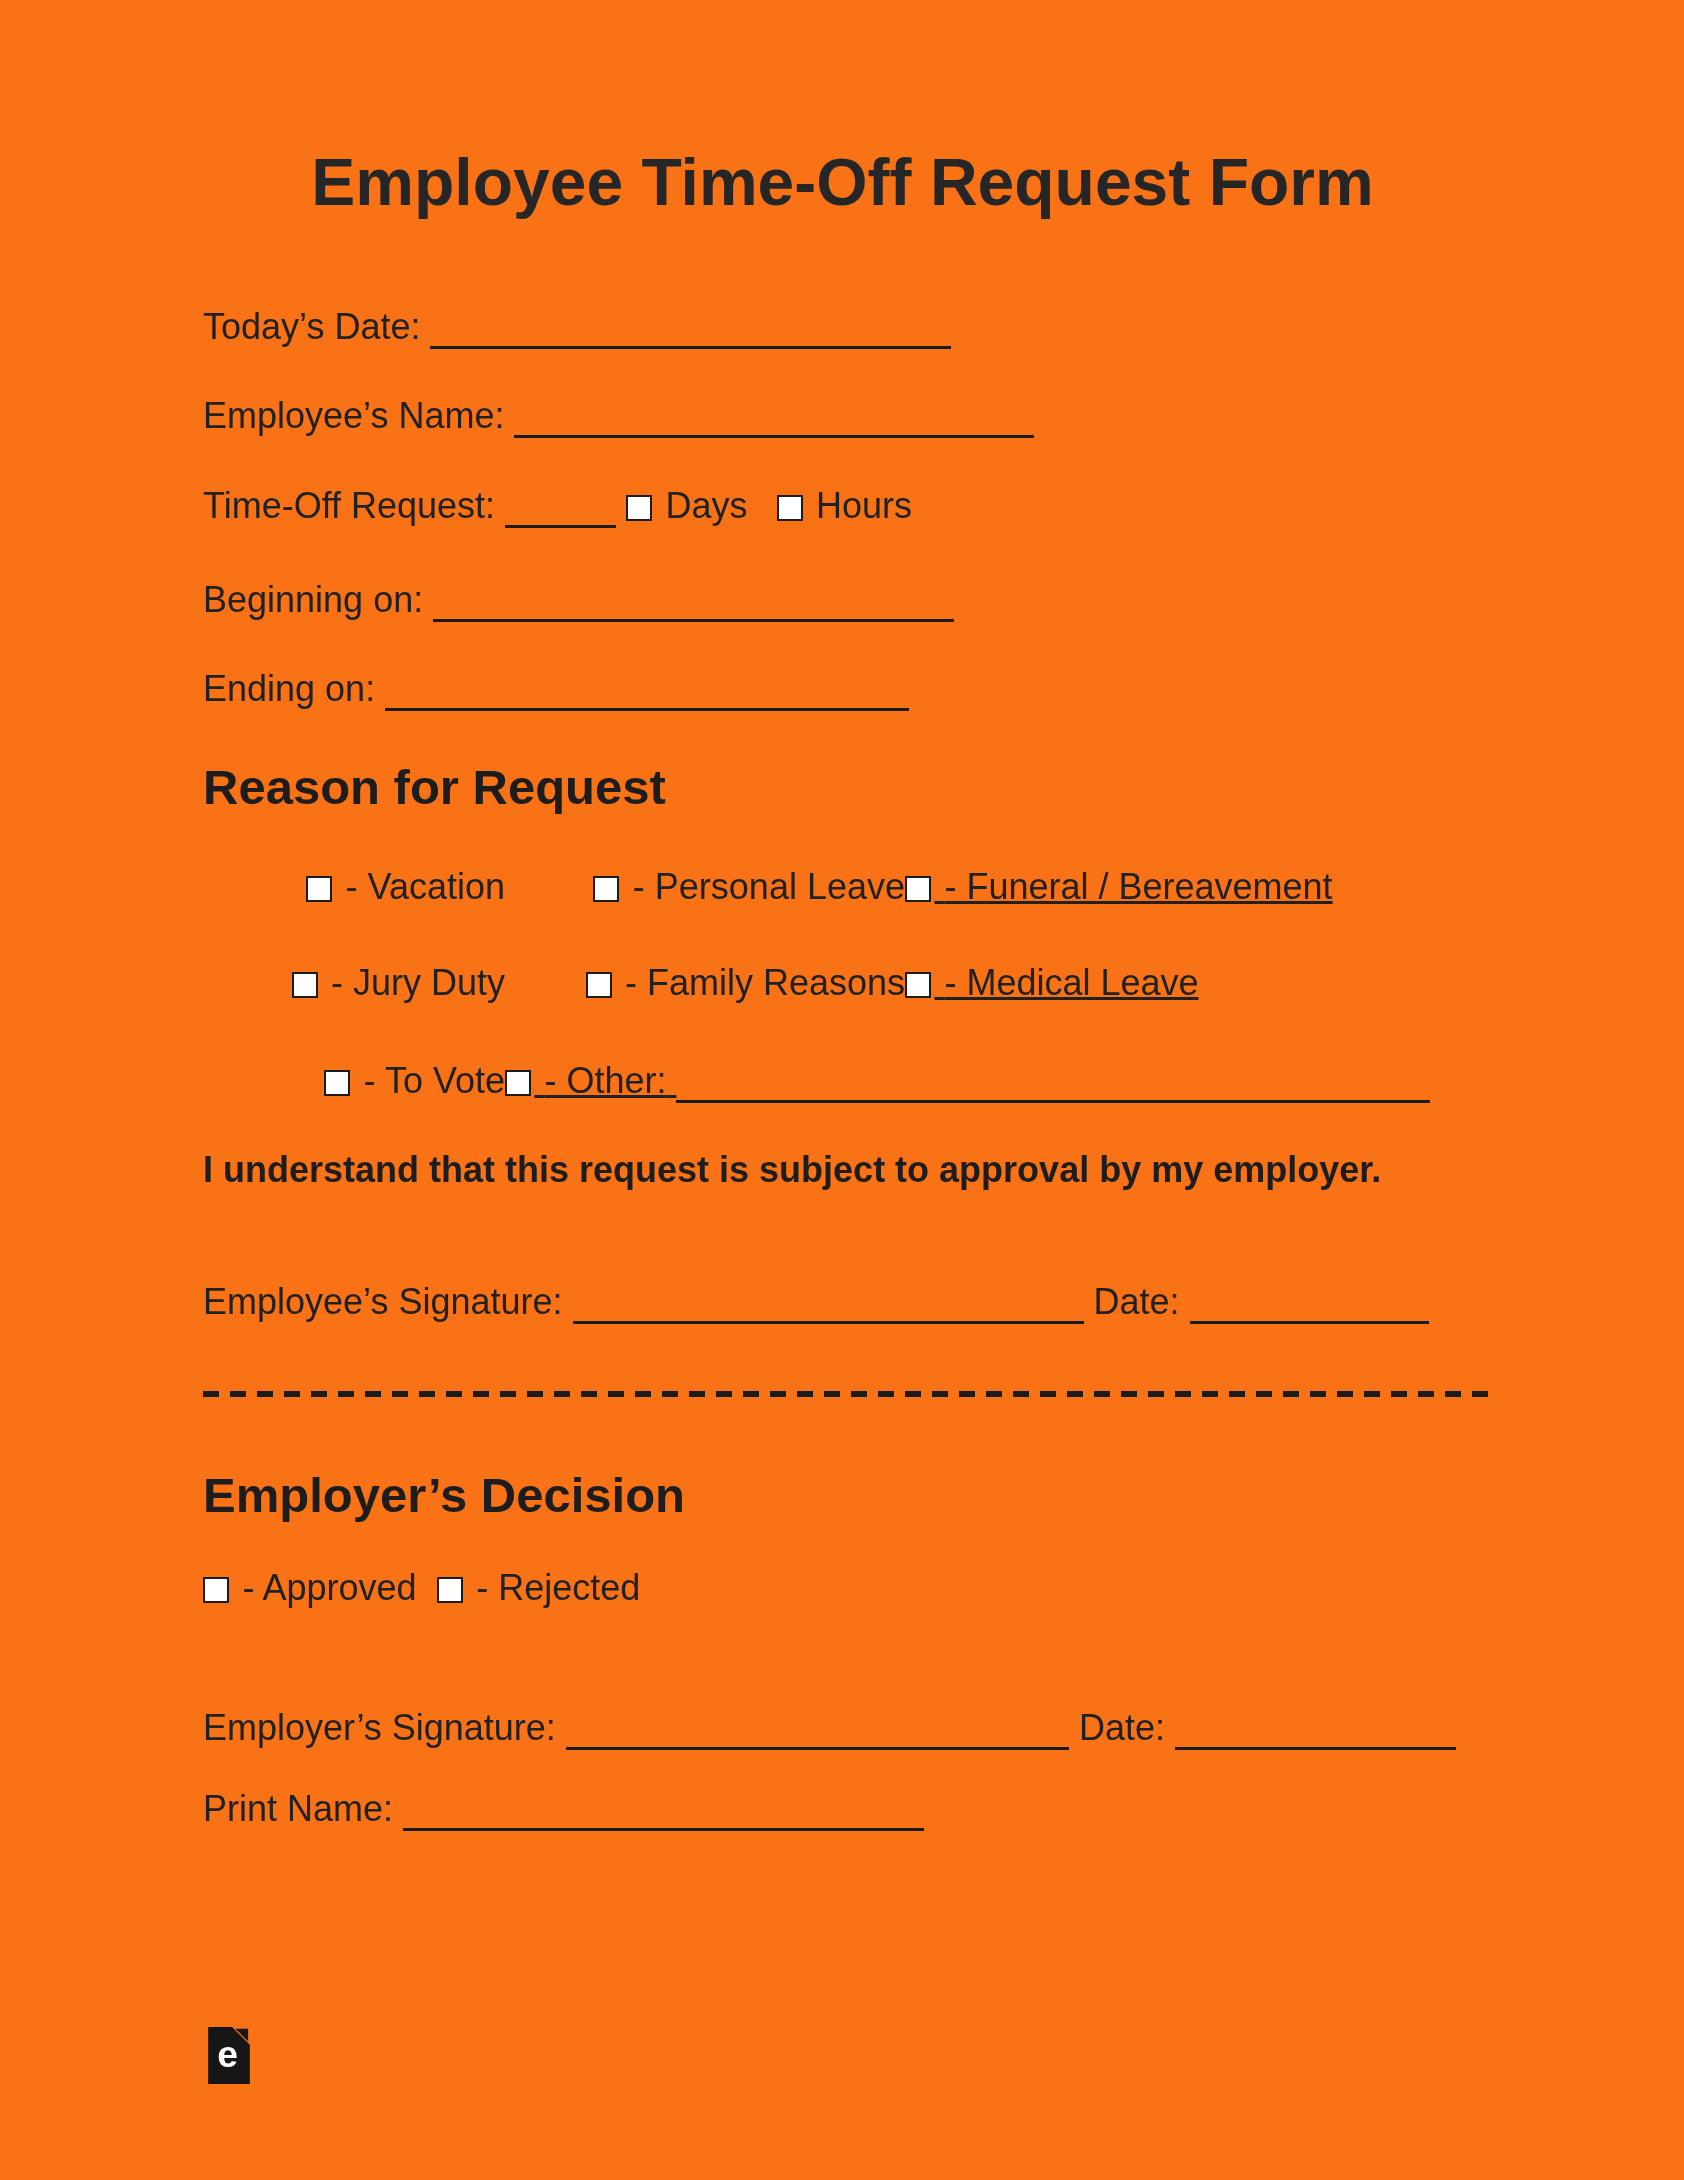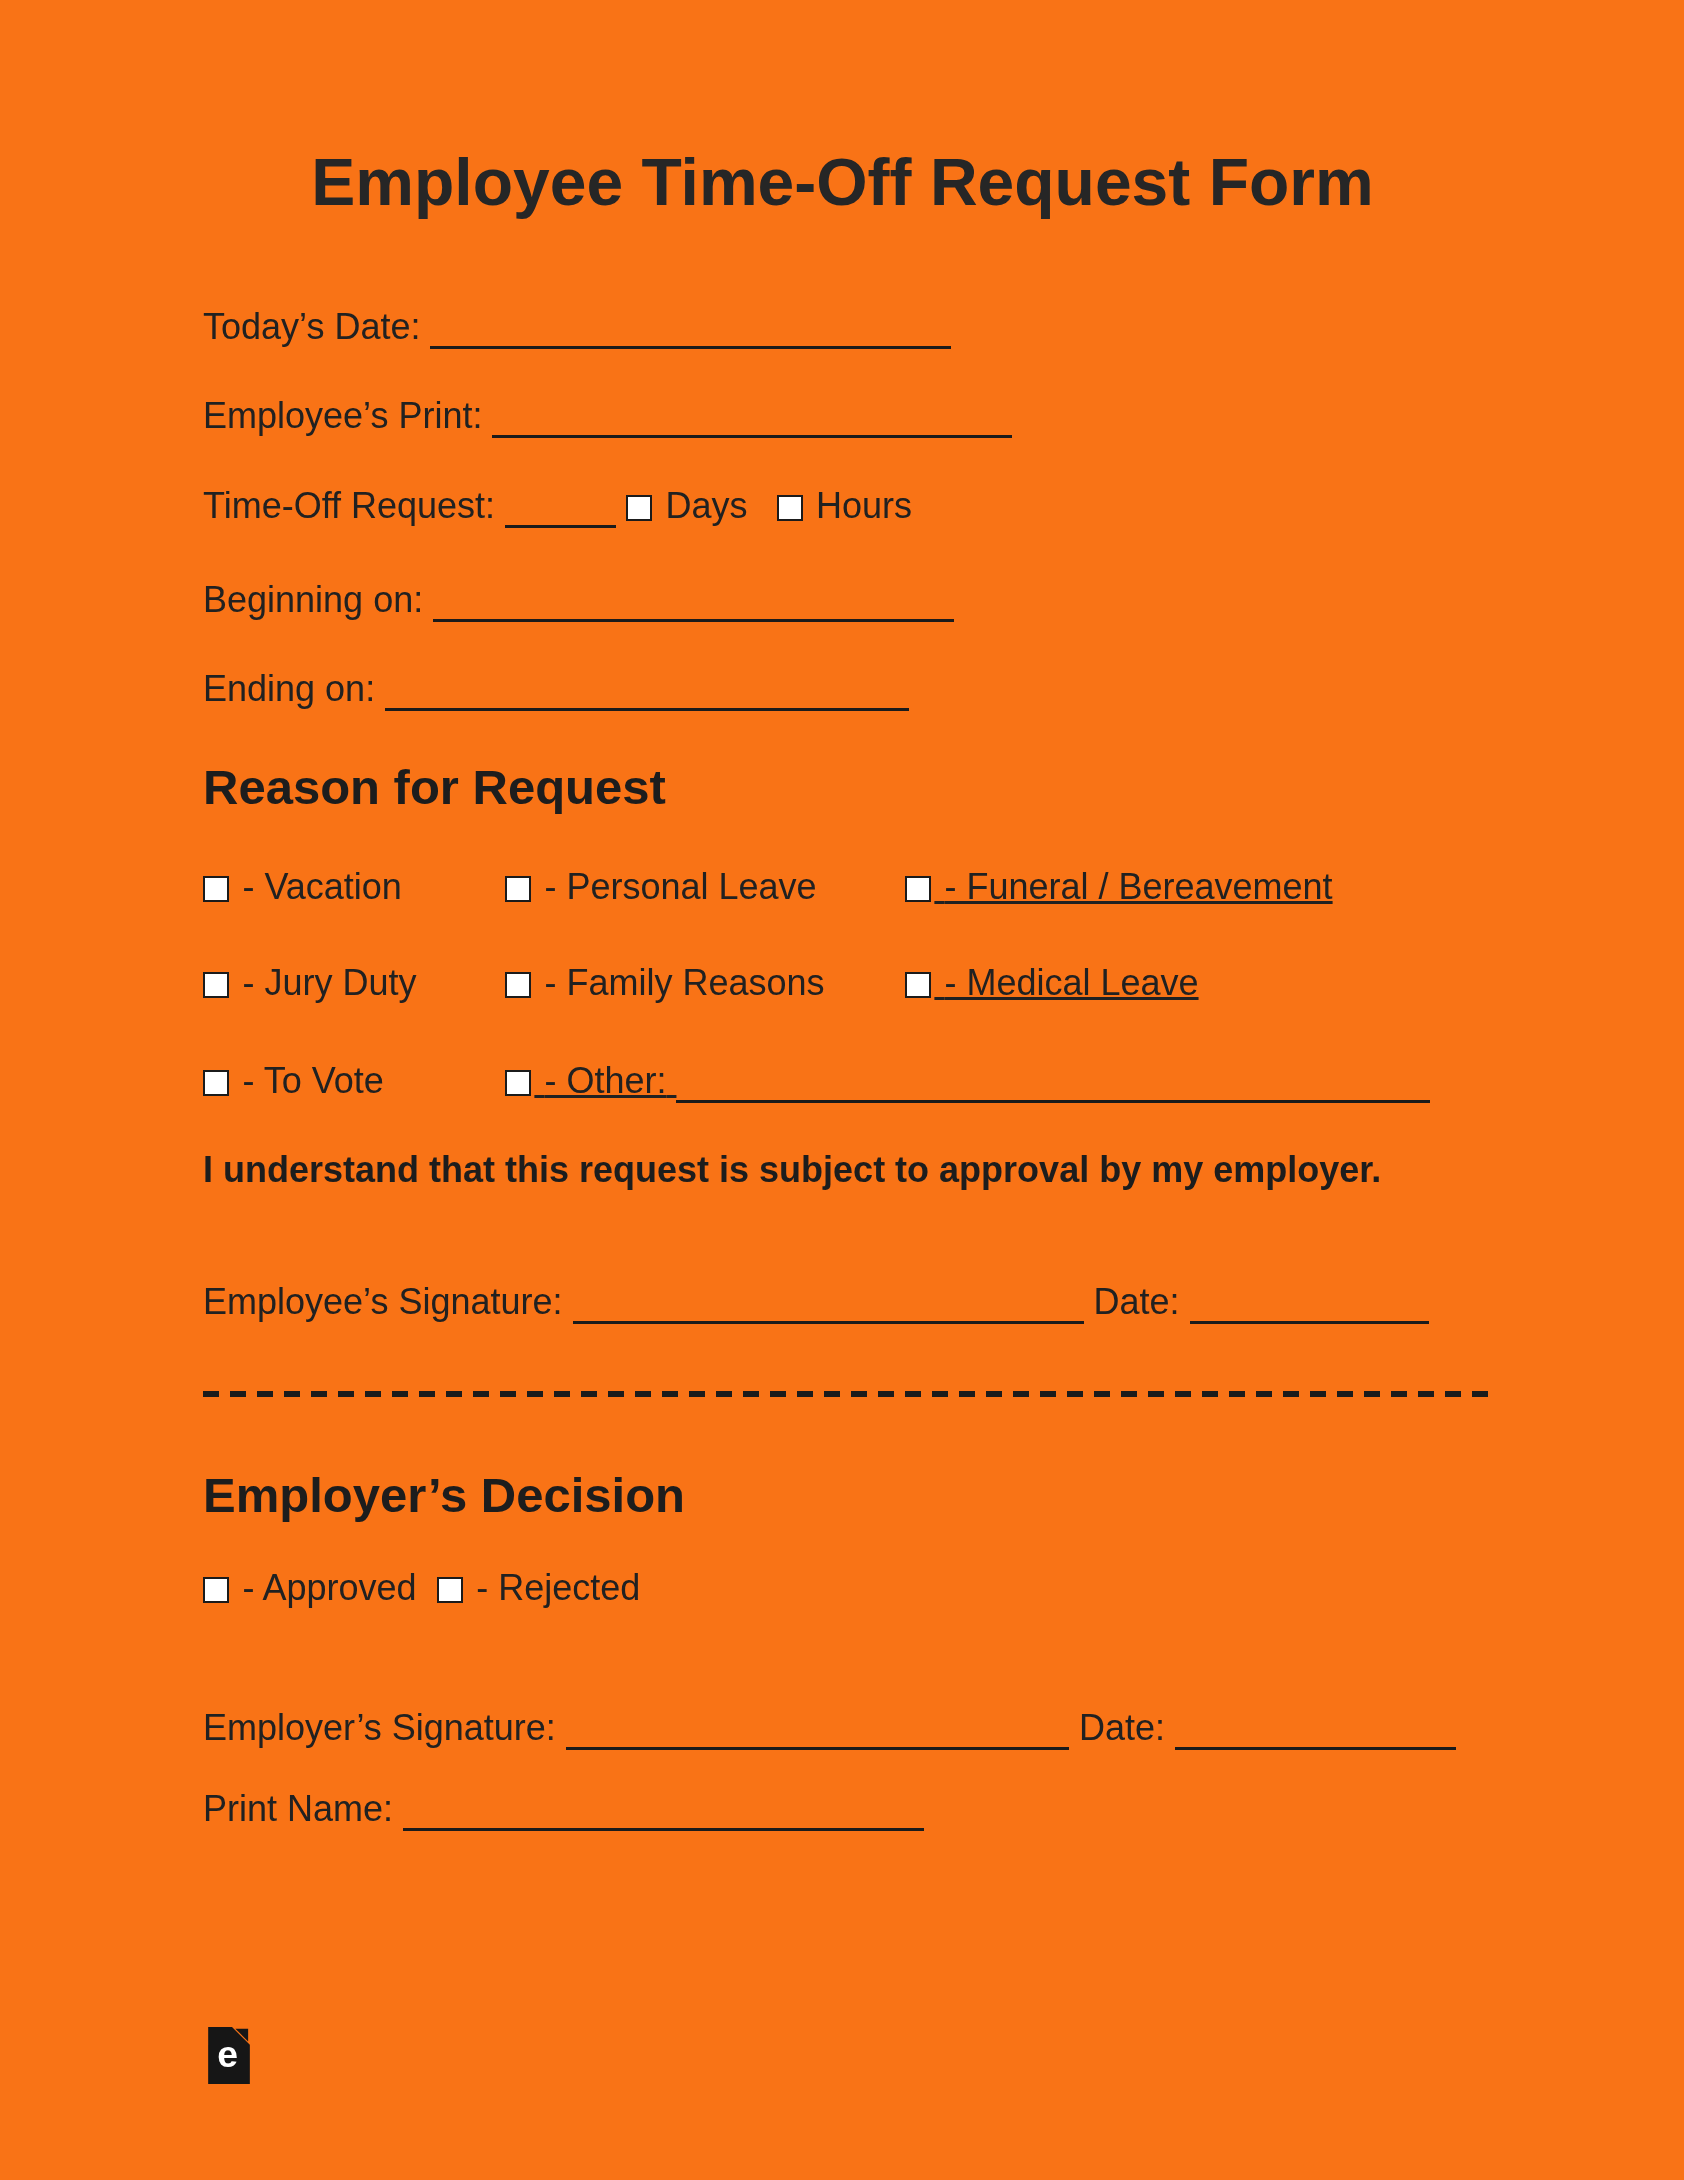--- a/index.html
+++ b/index.html
@@ -16,20 +16,21 @@
     color: #212121;
     overflow: hidden;
   }
   .row {
     position: absolute;
     left: 203px;
     font-size: 36px;
     line-height: 43px;
     white-space: nowrap;
     color: #212121;
+    text-align: right;
   }
   .page-title {
     position: absolute;
     top: 146px;
     left: 0;
     width: 100%;
     text-align: center;
     font-size: 66px;
     line-height: 72px;
     font-weight: bold;
@@ -105,21 +106,21 @@
 <div class="page">
 
   <div class="page-title">Employee Time-Off Request Form</div>
 
   <div class="row" style="top:305px">
     <span>Today’s Date:</span>
     <span class="uline u-today"></span>
   </div>
 
   <div class="row" style="top:394px">
-    <span>Employee’s Print:</span>
+    <span>Employee’s Name:</span>
     <span class="uline u-name"></span>
   </div>
 
   <div class="row" style="top:484px">
     <span>Time-Off Request:</span>
     <span class="uline u-short"></span>
     <span class="cb"></span>
     <span>Days</span>
     <span class="cb cb-gap"></span>
     <span>Hours</span>

